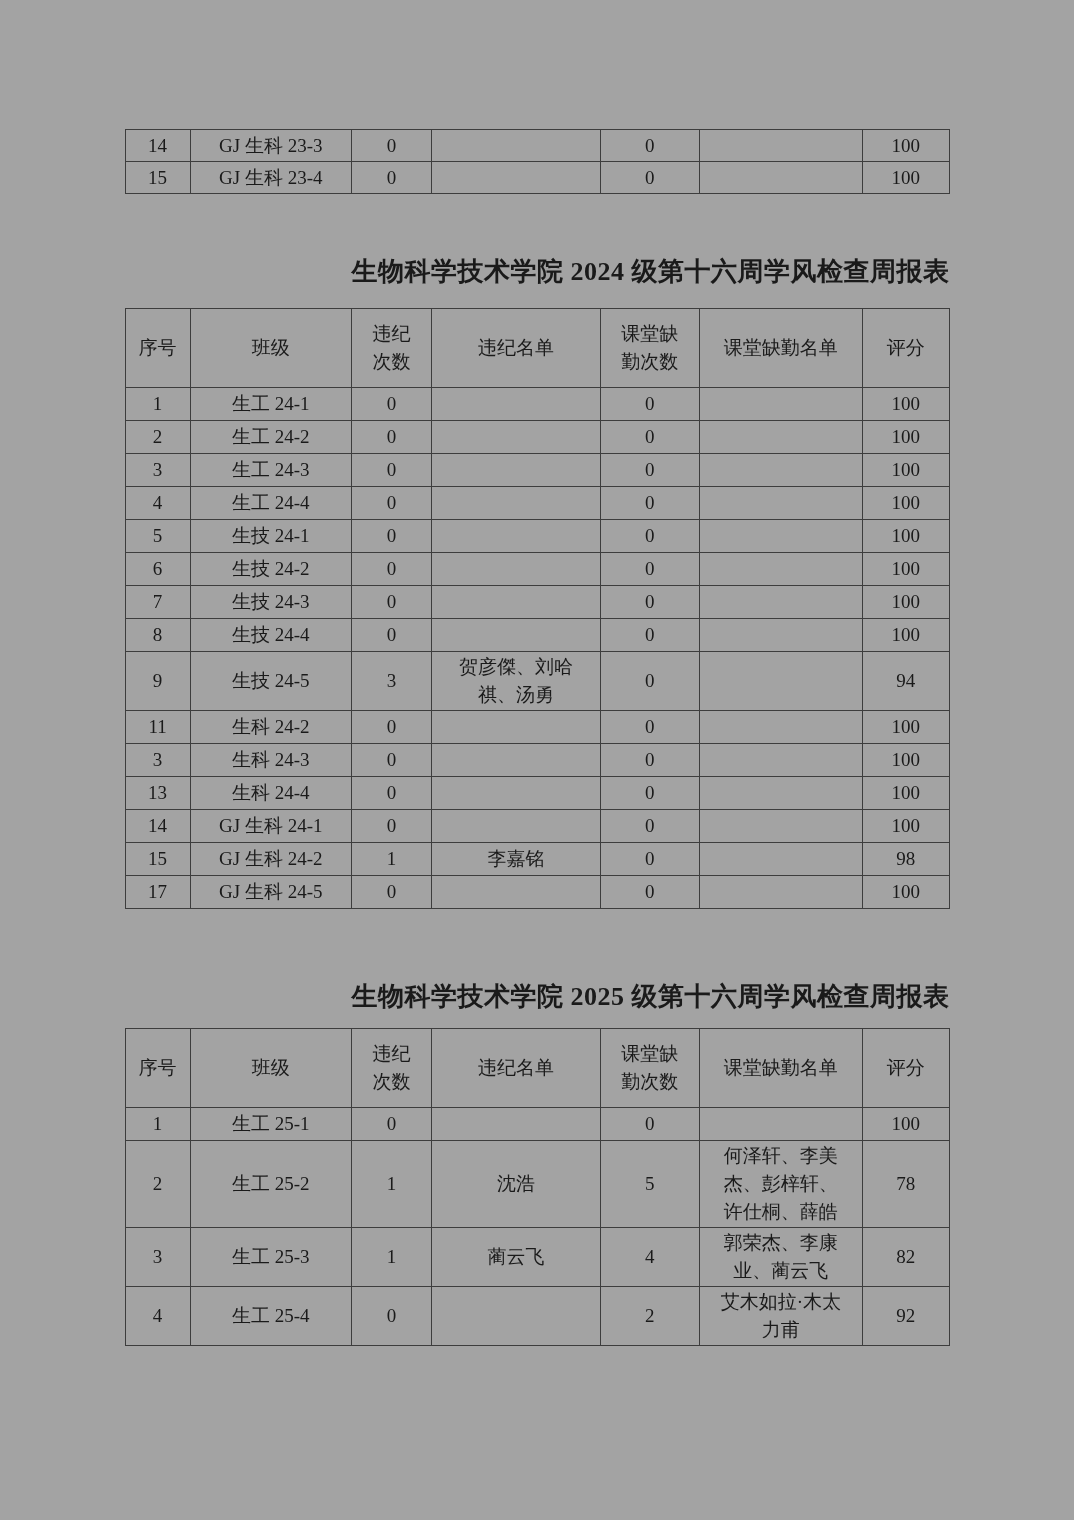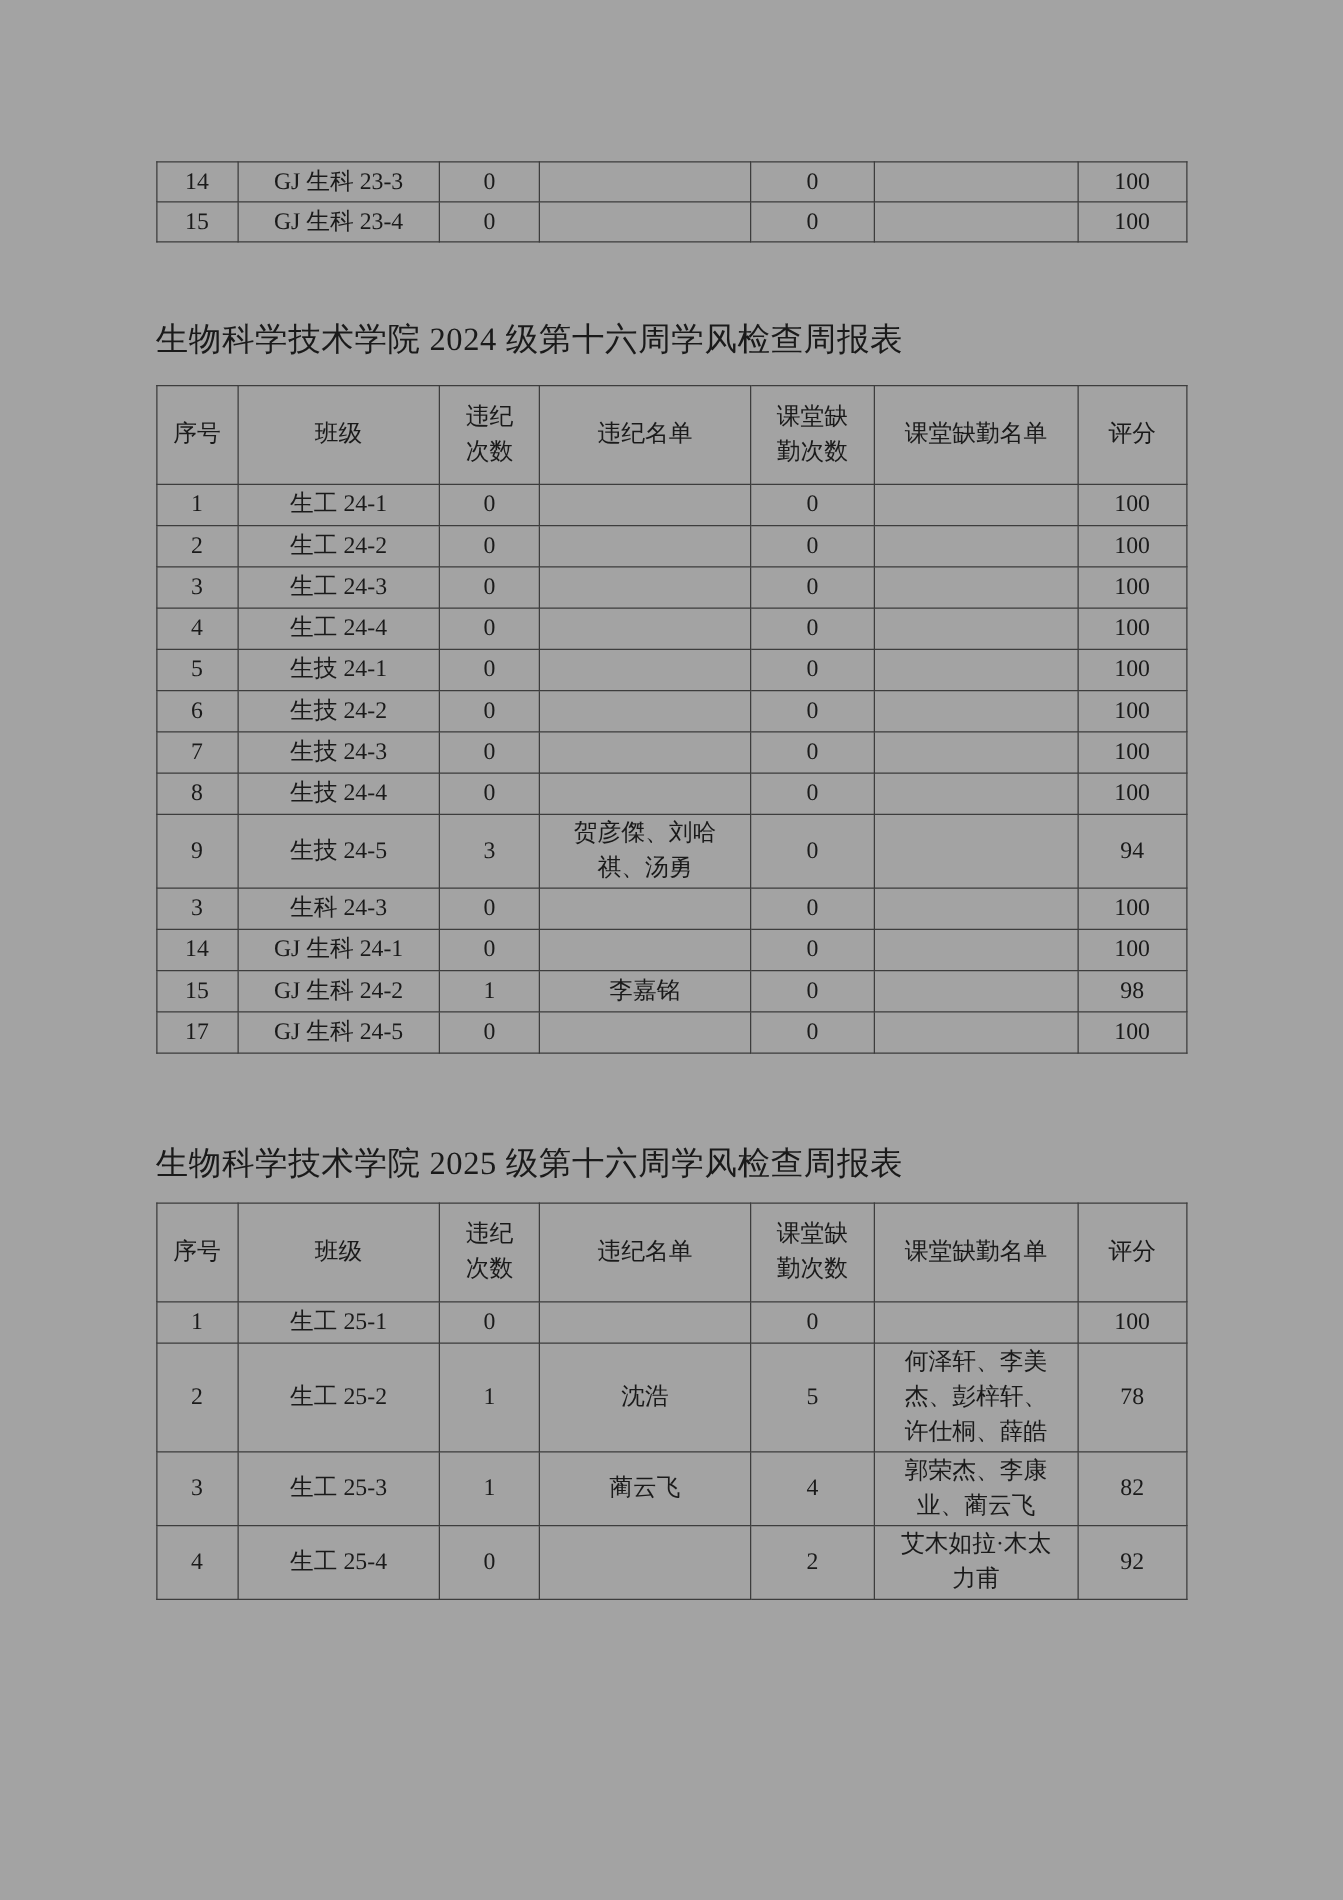--- a/index.html
+++ b/index.html
@@ -36,22 +36,22 @@
   }
   table.report th {
     height: 76px;
     white-space: pre-line;
   }
   table.report td { height: 30px; }
   table.partial td { height: 29px; }
   table.report td.names-cell { padding: 1px 18px; }
   .report-title {
     font-size: 26px;
-    font-weight: normal;
-    text-align: left;
+    font-weight: bold;
+    text-align: right;
     line-height: 36px;
     letter-spacing: 0.5px;
   }
   .partial-wrap { padding-top: 129px; }
   .title-2024 { margin-top: 60px; margin-bottom: 18px; }
   .title-2025 { margin-top: 70px; margin-bottom: 13px; }
 </style>
 </head>
 <body>
 
@@ -193,22 +193,40 @@
           <tr>
             <td>9</td>
             <td>生技 24-5</td>
             <td>3</td>
             <td class="names-cell">贺彦傑、刘哈祺、汤勇</td>
             <td>0</td>
             <td class="names-cell"></td>
             <td>94</td>
           </tr>
           <tr>
+            <td>11</td>
+            <td>生科 24-2</td>
+            <td>0</td>
+            <td class="names-cell"></td>
+            <td>0</td>
+            <td class="names-cell"></td>
+            <td>100</td>
+          </tr>
+          <tr>
             <td>3</td>
             <td>生科 24-3</td>
+            <td>0</td>
+            <td class="names-cell"></td>
+            <td>0</td>
+            <td class="names-cell"></td>
+            <td>100</td>
+          </tr>
+          <tr>
+            <td>13</td>
+            <td>生科 24-4</td>
             <td>0</td>
             <td class="names-cell"></td>
             <td>0</td>
             <td class="names-cell"></td>
             <td>100</td>
           </tr>
           <tr>
             <td>14</td>
             <td>GJ 生科 24-1</td>
             <td>0</td>

